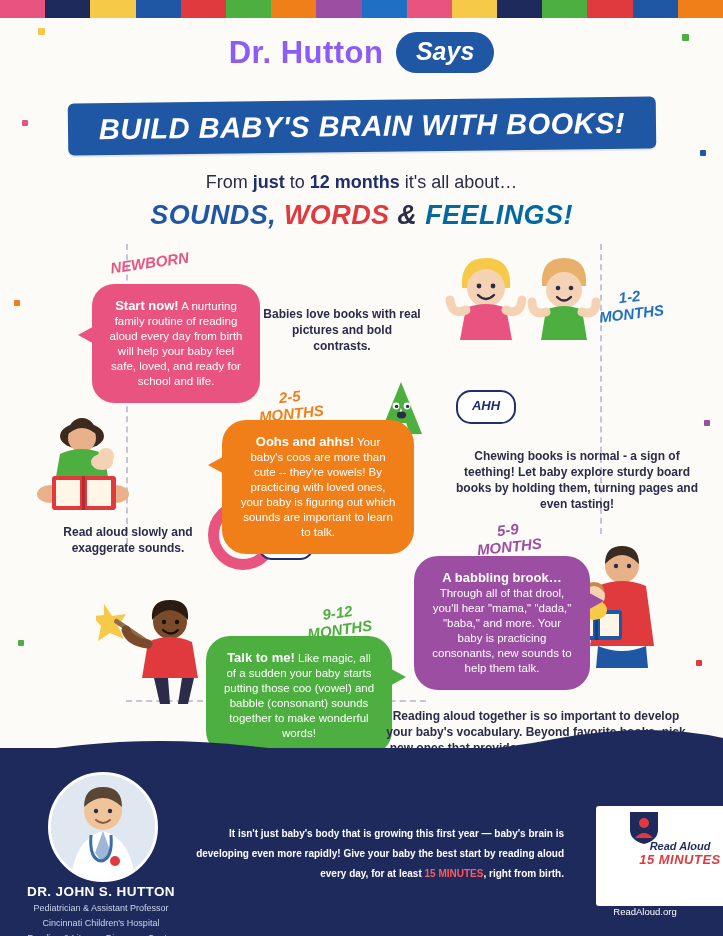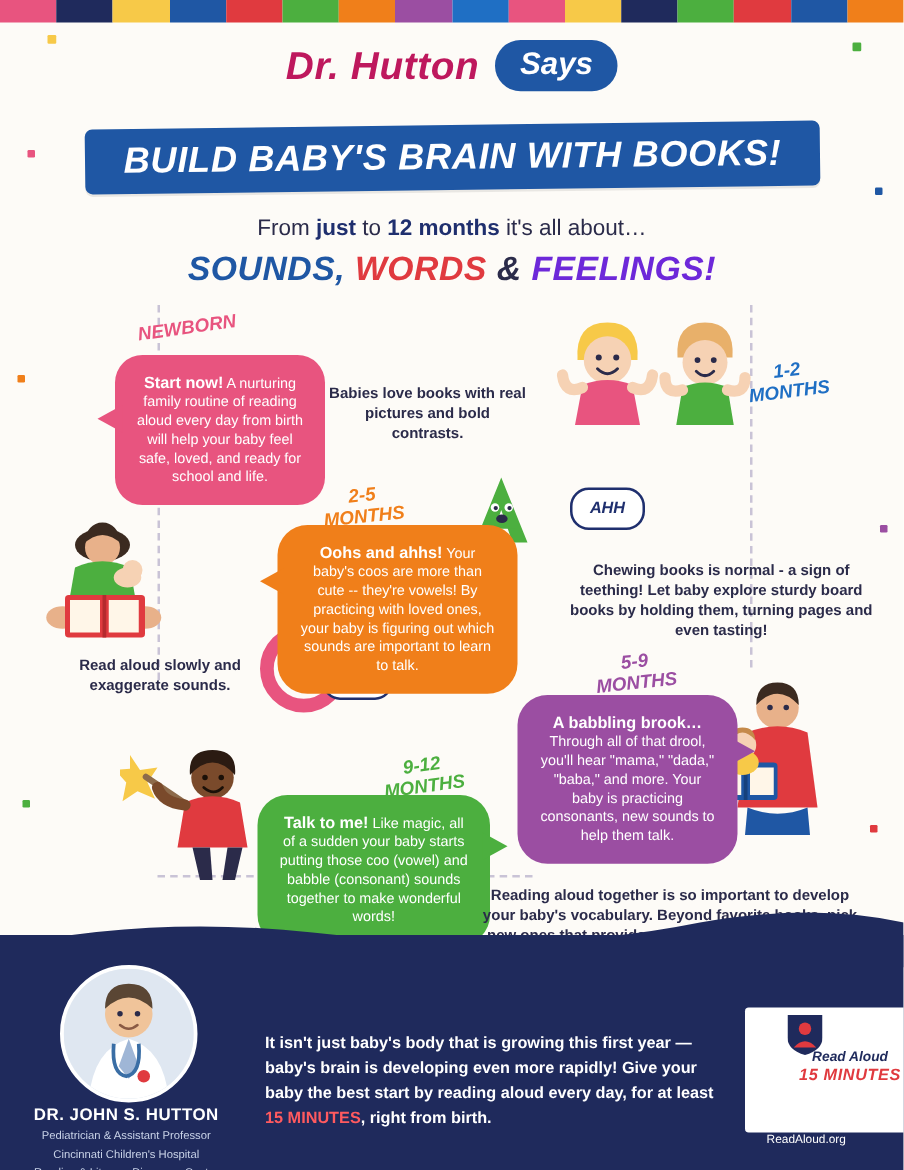--- a/index.html
+++ b/index.html
@@ -18,21 +18,21 @@
 
   
   .confetti{position:absolute;border-radius:1px;}
 
   
   .logo{
     position:absolute;top:32px;left:0;width:723px;text-align:center;
     font-family:"Liberation Sans", sans-serif;
   }
   .logo .dr{
-    font-size:31px;font-weight:bold;font-style:italic;color:#be185d;letter-spacing:0.5px;
+    font-size:31px;font-weight:bold;color:#8b5cf6;letter-spacing:0.5px;
     display:inline-block;vertical-align:middle;
   }
   .logo .says{
     display:inline-block;vertical-align:middle;margin-left:8px;
     background:#1f57a4;color:#ffffff;border-radius:26px;
     padding:5px 20px 7px 20px;font-size:25px;font-weight:bold;font-style:italic;
   }
 
   .titleband{
     position:absolute;top:100px;left:68px;width:588px;height:52px;
@@ -50,21 +50,21 @@
     font-size:18px;color:#2b2b4a;
   }
   .subtitle b{color:#1f2f6e;}
   .bigline{
     position:absolute;top:200px;left:0;width:723px;text-align:center;
     font-size:27px;font-weight:bold;font-style:italic;letter-spacing:0.4px;
   }
   .bigline .s1{color:#1f57a4;}
   .bigline .s2{color:#e03a3f;}
   .bigline .amp{color:#2b2b4a;}
-  .bigline .s3{color:#6d28d9;}
+  .bigline .s3{color:#0369a1;}
 
   
   .dots{position:absolute;border-left:2px dashed #c9c3d6;}
   .dots-h{position:absolute;border-top:2px dashed #c9c3d6;}
 
   
   .bubble{position:absolute;color:#ffffff;font-size:11.5px;line-height:15px;text-align:center;}
   .bubble .body{padding:14px 16px;}
   .bubble b{font-size:13px;}
   .tail{position:absolute;width:0;height:0;}
@@ -125,22 +125,22 @@
   .footerwave{position:absolute;left:0;top:728px;width:723px;height:46px;}
   .avatar{
     position:absolute;left:48px;top:772px;width:104px;height:104px;border-radius:50%;
     background:#e9eef5;border:3px solid #ffffff;overflow:hidden;
   }
   .drname{position:absolute;left:16px;top:884px;width:170px;text-align:center;color:#ffffff;}
   .drname .nm{font-size:13.5px;font-weight:bold;letter-spacing:0.4px;}
   .drname .ln{font-size:9px;color:#c9d3e8;line-height:12px;margin-top:3px;}
 
   .foottext{
-    position:absolute;left:212px;top:824px;width:372px;color:#ffffff;
-    font-size:13px;font-weight:bold;line-height:20px;
+    position:absolute;left:192px;top:824px;width:372px;color:#ffffff;
+    font-size:10px;font-weight:bold;line-height:20px;text-align:right;
   }
   .foottext .hl{color:#ff5a5f;}
 
   .ralbox{
     position:absolute;left:596px;top:806px;width:96px;height:100px;background:#ffffff;border-radius:3px;
     text-align:center;
     padding-left:36px;
   }
   .ralbox .ra{font-size:11px;font-weight:bold;font-style:italic;color:#1f2a5c;margin-top:34px;}
   .ralbox .min{font-size:13px;font-weight:bold;font-style:italic;color:#e03a3f;letter-spacing:0.5px;}

